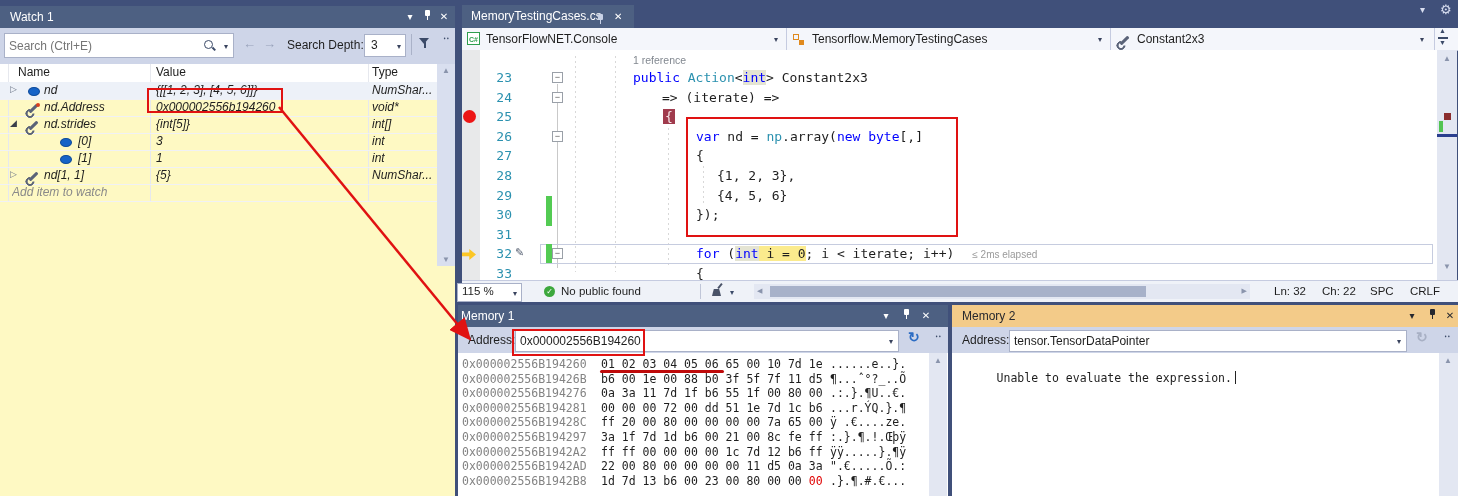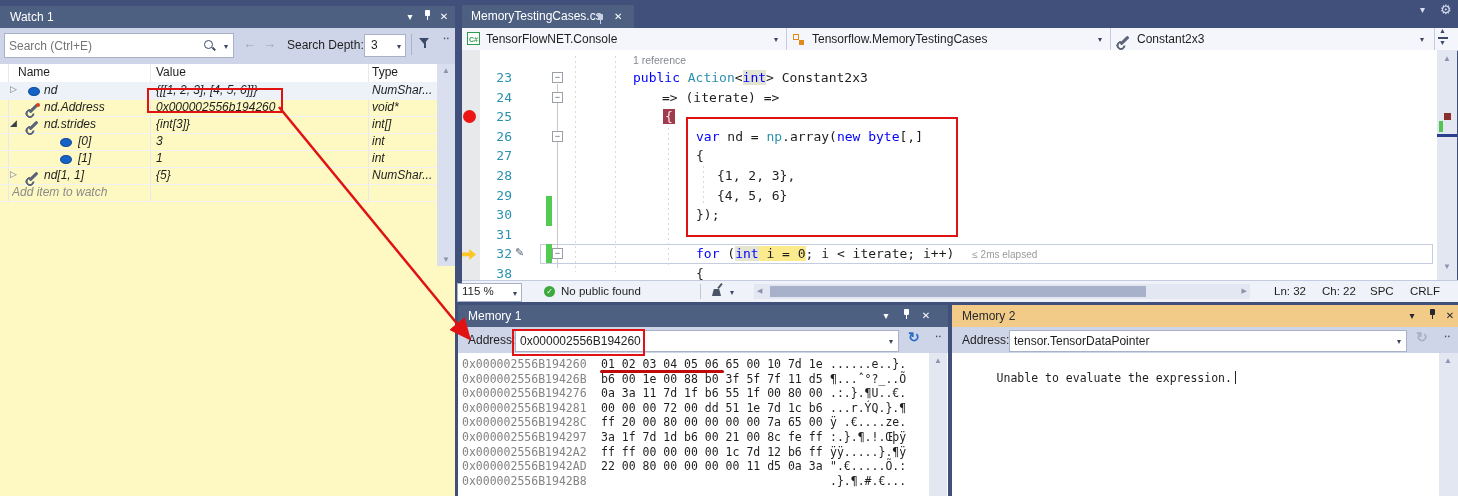--- a/index.html
+++ b/index.html
@@ -126,21 +126,21 @@
           <div class="wrench" style="left: 28px;"></div>
           <div class="reddot" style="left: 36px; top: 4px;"></div>
           <div class="cell" style="left: 44px; width: 106px;">nd.Address</div>
           <div class="cell" style="left: 156px; width: 208px;">0x000002556b194260</div>
           <div class="cell" style="left: 372px; width: 63px;">void*</div>
         </div>
         <div class="wrow" style="top: 110px;">
           <div class="expander" style="left: 10px; color: rgb(58, 63, 74);">◢</div>
           <div class="wrench" style="left: 28px;"></div>
           <div class="cell" style="left: 44px; width: 106px;">nd.strides</div>
-          <div class="cell" style="left: 156px; width: 208px;">{int[3]}</div>
+          <div class="cell" style="left: 156px; width: 208px;">{int[5]}</div>
           <div class="cell" style="left: 372px; width: 63px;">int[]</div>
         </div>
         <div class="wrow" style="top: 127px;">
           <div class="fieldicon" style="left: 60px;"></div>
           <div class="cell" style="left: 78px; width: 72px;">[0]</div>
           <div class="cell" style="left: 156px; width: 208px;">3</div>
           <div class="cell" style="left: 372px; width: 63px;">int</div>
         </div>
         <div class="wrow" style="top: 144px;">
           <div class="fieldicon" style="left: 60px;"></div>
@@ -230,21 +230,21 @@
       <div class="lnum" style="left: 478px; top: 205.2px;">30</div>
       <div class="cline" style="left: 696px; top: 205.2px;"><span class="tok ">});</span></div>
       <div class="lnum" style="left: 478px; top: 224.8px;">31</div>
       <div class="cline" style="left: 696px; top: 224.8px;"></div>
       <div class="curline" style="left: 540px; top: 244.4px; width: 893px; height: 19.6px;"></div>
       <div class="lnum" style="left: 478px; top: 244.4px;">32</div>
       <div class="curarrow" style="left: 462px; top: 248.9px;"></div>
       <div class="pencil" style="left: 515px; top: 246.4px;">✎</div>
       <div class="foldbox" style="left: 552px; top: 248.4px;">−</div>
       <div class="cline" style="left: 696px; top: 244.4px;"><span class="tok kw">for</span><span class="tok "> (</span><span class="tok kw bg-ref">int</span><span class="tok bg-yel"> i = 0</span><span class="tok ">; i &lt; iterate; i++)</span><span class="perftip">≤ 2ms elapsed</span></div>
-      <div class="lnum" style="left: 478px; top: 264px;">38</div>
+      <div class="lnum" style="left: 478px; top: 264px;">33</div>
       <div class="cline" style="left: 696px; top: 264px;"><span class="tok ">{</span></div>
     </div>
   <div class="changebar" style="left:546px;top:196px;height:30px;"></div>
   <div class="changebar" style="left:546px;top:244px;height:19px;"></div>
 
   <div class="abs" style="left:1437px;top:50px;width:20px;height:230px;background:#E3E7F2;">
     <span class="sbarrow" style="top:4px;left:1px;">▲</span>
     <span class="sbarrow" style="top:212px;left:1px;">▼</span>
     <div class="abs" style="left:7px;top:63px;width:7px;height:7px;background:#8B2E2E;"></div>
     <div class="abs" style="left:2px;top:71px;width:4px;height:11px;background:#52C452;"></div>
@@ -267,21 +267,21 @@
       <span class="abs" style="right:3px;top:3px;font-size:7px;color:#8A94AC;">▶</span>
     </div>
     <span class="statuslbl" style="left:812px;">Ln: 32</span>
     <span class="statuslbl" style="left:860px;">Ch: 22</span>
     <span class="statuslbl" style="left:908px;">SPC</span>
     <span class="statuslbl" style="left:948px;">CRLF</span>
   </div>
 
   <div class="abs" style="left:458px;top:305px;width:490px;height:191px;background:#FFFFFF;">
     <div class="abs ttl" style="left:0;top:0;width:490px;height:22px;">
-      <span class="abs" style="left:10px;text-align:center;">Memory 1</span>
+      <span class="abs" style="left:3px;text-align:center;">Memory 1</span>
       <span class="ticon" style="left:420px;">▾</span>
       <span class="ticon" style="left:440px;color:#FFFFFF;"><span class="pin"></span></span>
       <span class="ticon" style="left:460px;">✕</span>
     </div>
     <div class="abs toolbar" style="left:0;top:22px;width:490px;height:26px;">
       <span class="abs" style="left:10px;top:6px;">Address:</span>
       <div class="combo" style="left:57px;top:3px;width:382px;height:20px;">
         <input class="flat" readonly="" style="width: 350px;" value="0x000002556B194260">
         <span class="chev" style="right:5px;">▾</span>
       </div>
@@ -290,21 +290,21 @@
     </div>
     <div id="mem1-rows" class="abs" style="left:0;top:48px;width:471px;height:143px;background:#FFFFFF;">
         <div class="abs memtext" style="left: 0px; top: 4px; width: 471px; height: 14.6px;"><div class="abs maddr" style="left: 4px; top: 0px;">0x000002556B194260</div><div class="abs" style="left: 143px; top: 0px;">01 02 03 04 05 06 65 00 10 7d 1e</div><div class="abs" style="left: 372px; top: 0px;">......e..}.</div></div>
         <div class="abs memtext" style="left: 0px; top: 18.6px; width: 471px; height: 14.6px;"><div class="abs maddr" style="left: 4px; top: 0px;">0x000002556B19426B</div><div class="abs" style="left: 143px; top: 0px;">b6 00 1e 00 88 b0 3f 5f 7f 11 d5</div><div class="abs" style="left: 372px; top: 0px;">¶...ˆ°?_..Õ</div></div>
         <div class="abs memtext" style="left: 0px; top: 33.2px; width: 471px; height: 14.6px;"><div class="abs maddr" style="left: 4px; top: 0px;">0x000002556B194276</div><div class="abs" style="left: 143px; top: 0px;">0a 3a 11 7d 1f b6 55 1f 00 80 00</div><div class="abs" style="left: 372px; top: 0px;">.:.}.¶U..€.</div></div>
         <div class="abs memtext" style="left: 0px; top: 47.8px; width: 471px; height: 14.6px;"><div class="abs maddr" style="left: 4px; top: 0px;">0x000002556B194281</div><div class="abs" style="left: 143px; top: 0px;">00 00 00 72 00 dd 51 1e 7d 1c b6</div><div class="abs" style="left: 372px; top: 0px;">...r.ÝQ.}.¶</div></div>
         <div class="abs memtext" style="left: 0px; top: 62.4px; width: 471px; height: 14.6px;"><div class="abs maddr" style="left: 4px; top: 0px;">0x000002556B19428C</div><div class="abs" style="left: 143px; top: 0px;">ff 20 00 80 00 00 00 00 7a 65 00</div><div class="abs" style="left: 372px; top: 0px;">ÿ .€....ze.</div></div>
         <div class="abs memtext" style="left: 0px; top: 77px; width: 471px; height: 14.6px;"><div class="abs maddr" style="left: 4px; top: 0px;">0x000002556B194297</div><div class="abs" style="left: 143px; top: 0px;">3a 1f 7d 1d b6 00 21 00 8c fe ff</div><div class="abs" style="left: 372px; top: 0px;">:.}.¶.!.Œþÿ</div></div>
         <div class="abs memtext" style="left: 0px; top: 91.6px; width: 471px; height: 14.6px;"><div class="abs maddr" style="left: 4px; top: 0px;">0x000002556B1942A2</div><div class="abs" style="left: 143px; top: 0px;">ff ff 00 00 00 00 1c 7d 12 b6 ff</div><div class="abs" style="left: 372px; top: 0px;">ÿÿ.....}.¶ÿ</div></div>
         <div class="abs memtext" style="left: 0px; top: 106.2px; width: 471px; height: 14.6px;"><div class="abs maddr" style="left: 4px; top: 0px;">0x000002556B1942AD</div><div class="abs" style="left: 143px; top: 0px;">22 00 80 00 00 00 00 11 d5 0a 3a</div><div class="abs" style="left: 372px; top: 0px;">".€.....Õ.:</div></div>
-        <div class="abs memtext" style="left: 0px; top: 120.8px; width: 471px; height: 14.6px;"><div class="abs maddr" style="left: 4px; top: 0px;">0x000002556B1942B8</div><div class="abs" style="left: 372px; top: 0px;">.}.¶.#.€...</div></div>
+        <div class="abs memtext" style="left: 0px; top: 120.8px; width: 471px; height: 14.6px;"><div class="abs maddr" style="left: 4px; top: 0px;">0x000002556B1942B8</div><div class="abs" style="left: 143px; top: 0px;">1d 7d 13 b6 00 23 00 80 00 00 <span class="mred">00</span></div><div class="abs" style="left: 372px; top: 0px;">.}.¶.#.€...</div></div>
       </div>
     <div class="abs sbtrack" style="left:471px;top:48px;width:18px;height:143px;background:#E3E7F2;">
       <span class="sbarrow" style="top:3px;left:0;">▲</span>
     </div>
   </div>
 
   <div class="abs" style="left:952px;top:305px;width:506px;height:191px;background:#4c1d95;">
     <div class="abs ttl ttl-active" style="left:0;top:0;width:506px;height:22px;">
       <span class="abs" style="left:10px;">Memory 2</span>
       <span class="ticon" style="left:452px;color:#26282E;">▾</span>

